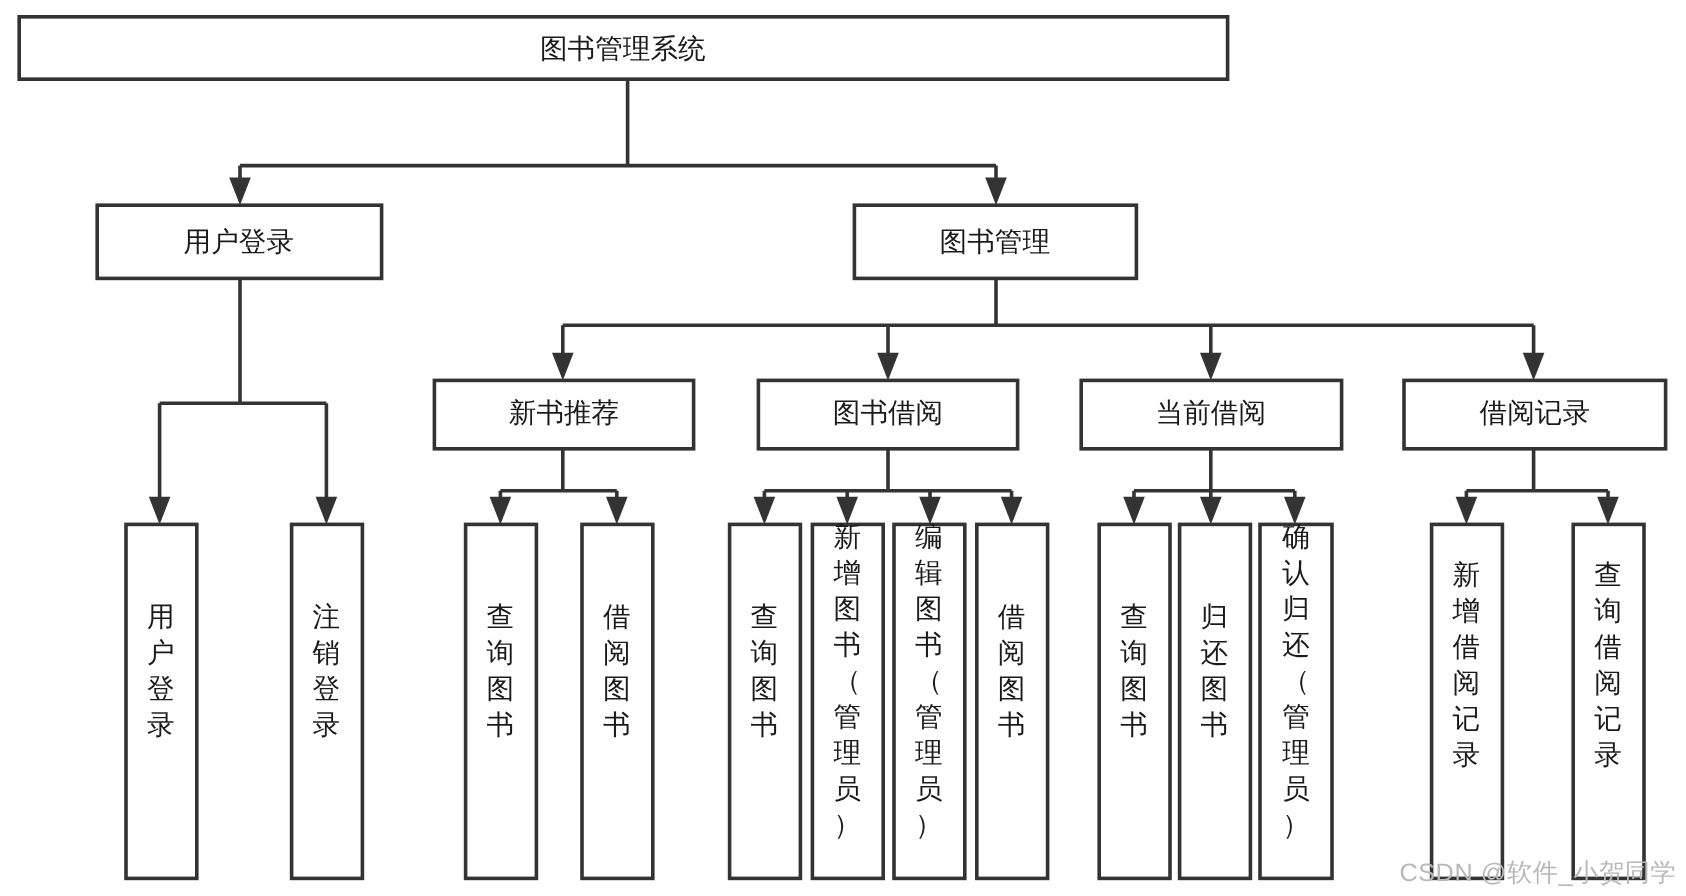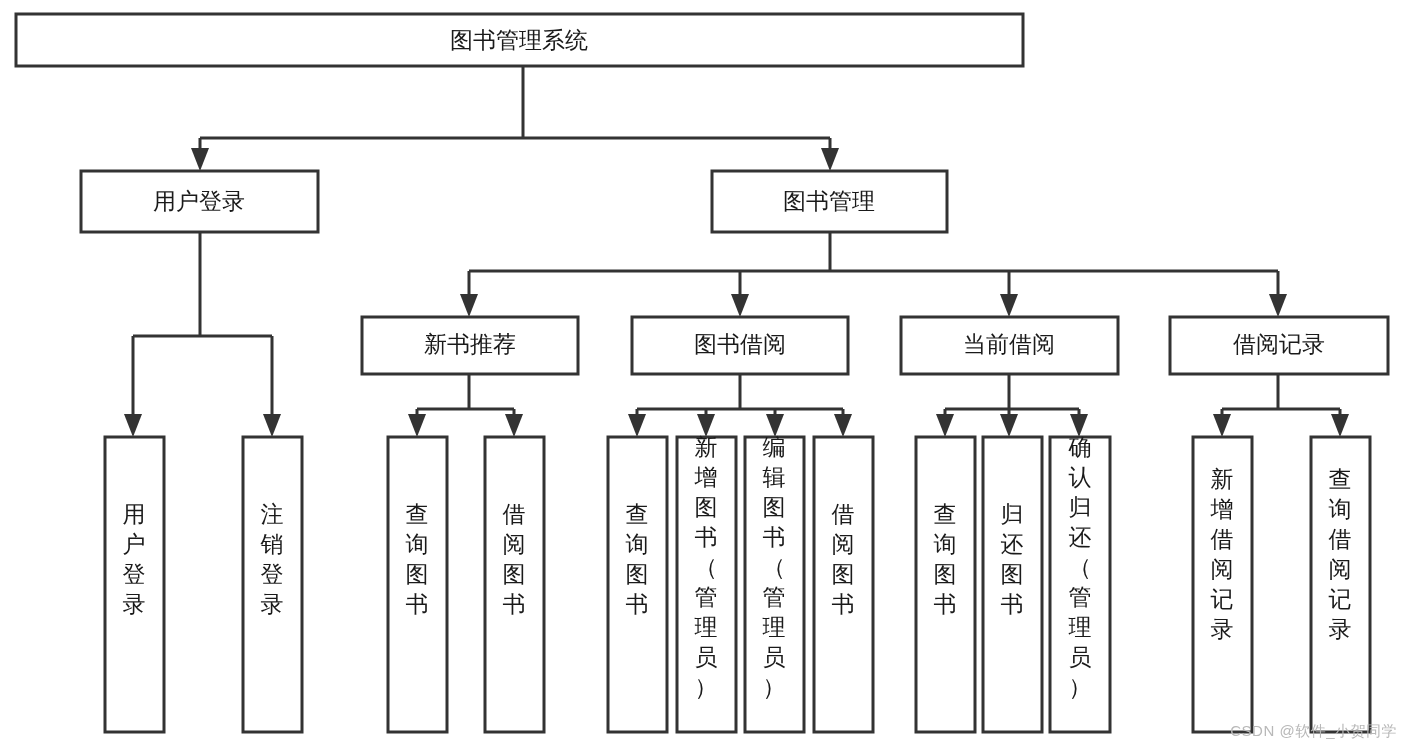--- a/index.html
+++ b/index.html
@@ -47,21 +47,21 @@
   }
   .arrow-head {
     fill: #333333;
     stroke: none;
   }
   .watermark {
     position: absolute;
     right: 8px;
     bottom: 6px;
     font-family: "Liberation Sans", "DejaVu Sans", sans-serif;
-    font-size: 15px;
+    font-size: 21px;
     color: #b8b8b8;
     white-space: nowrap;
     letter-spacing: 0.5px;
     pointer-events: none;
     user-select: none;
   }
 </style>
 </head>
 <body>
 

